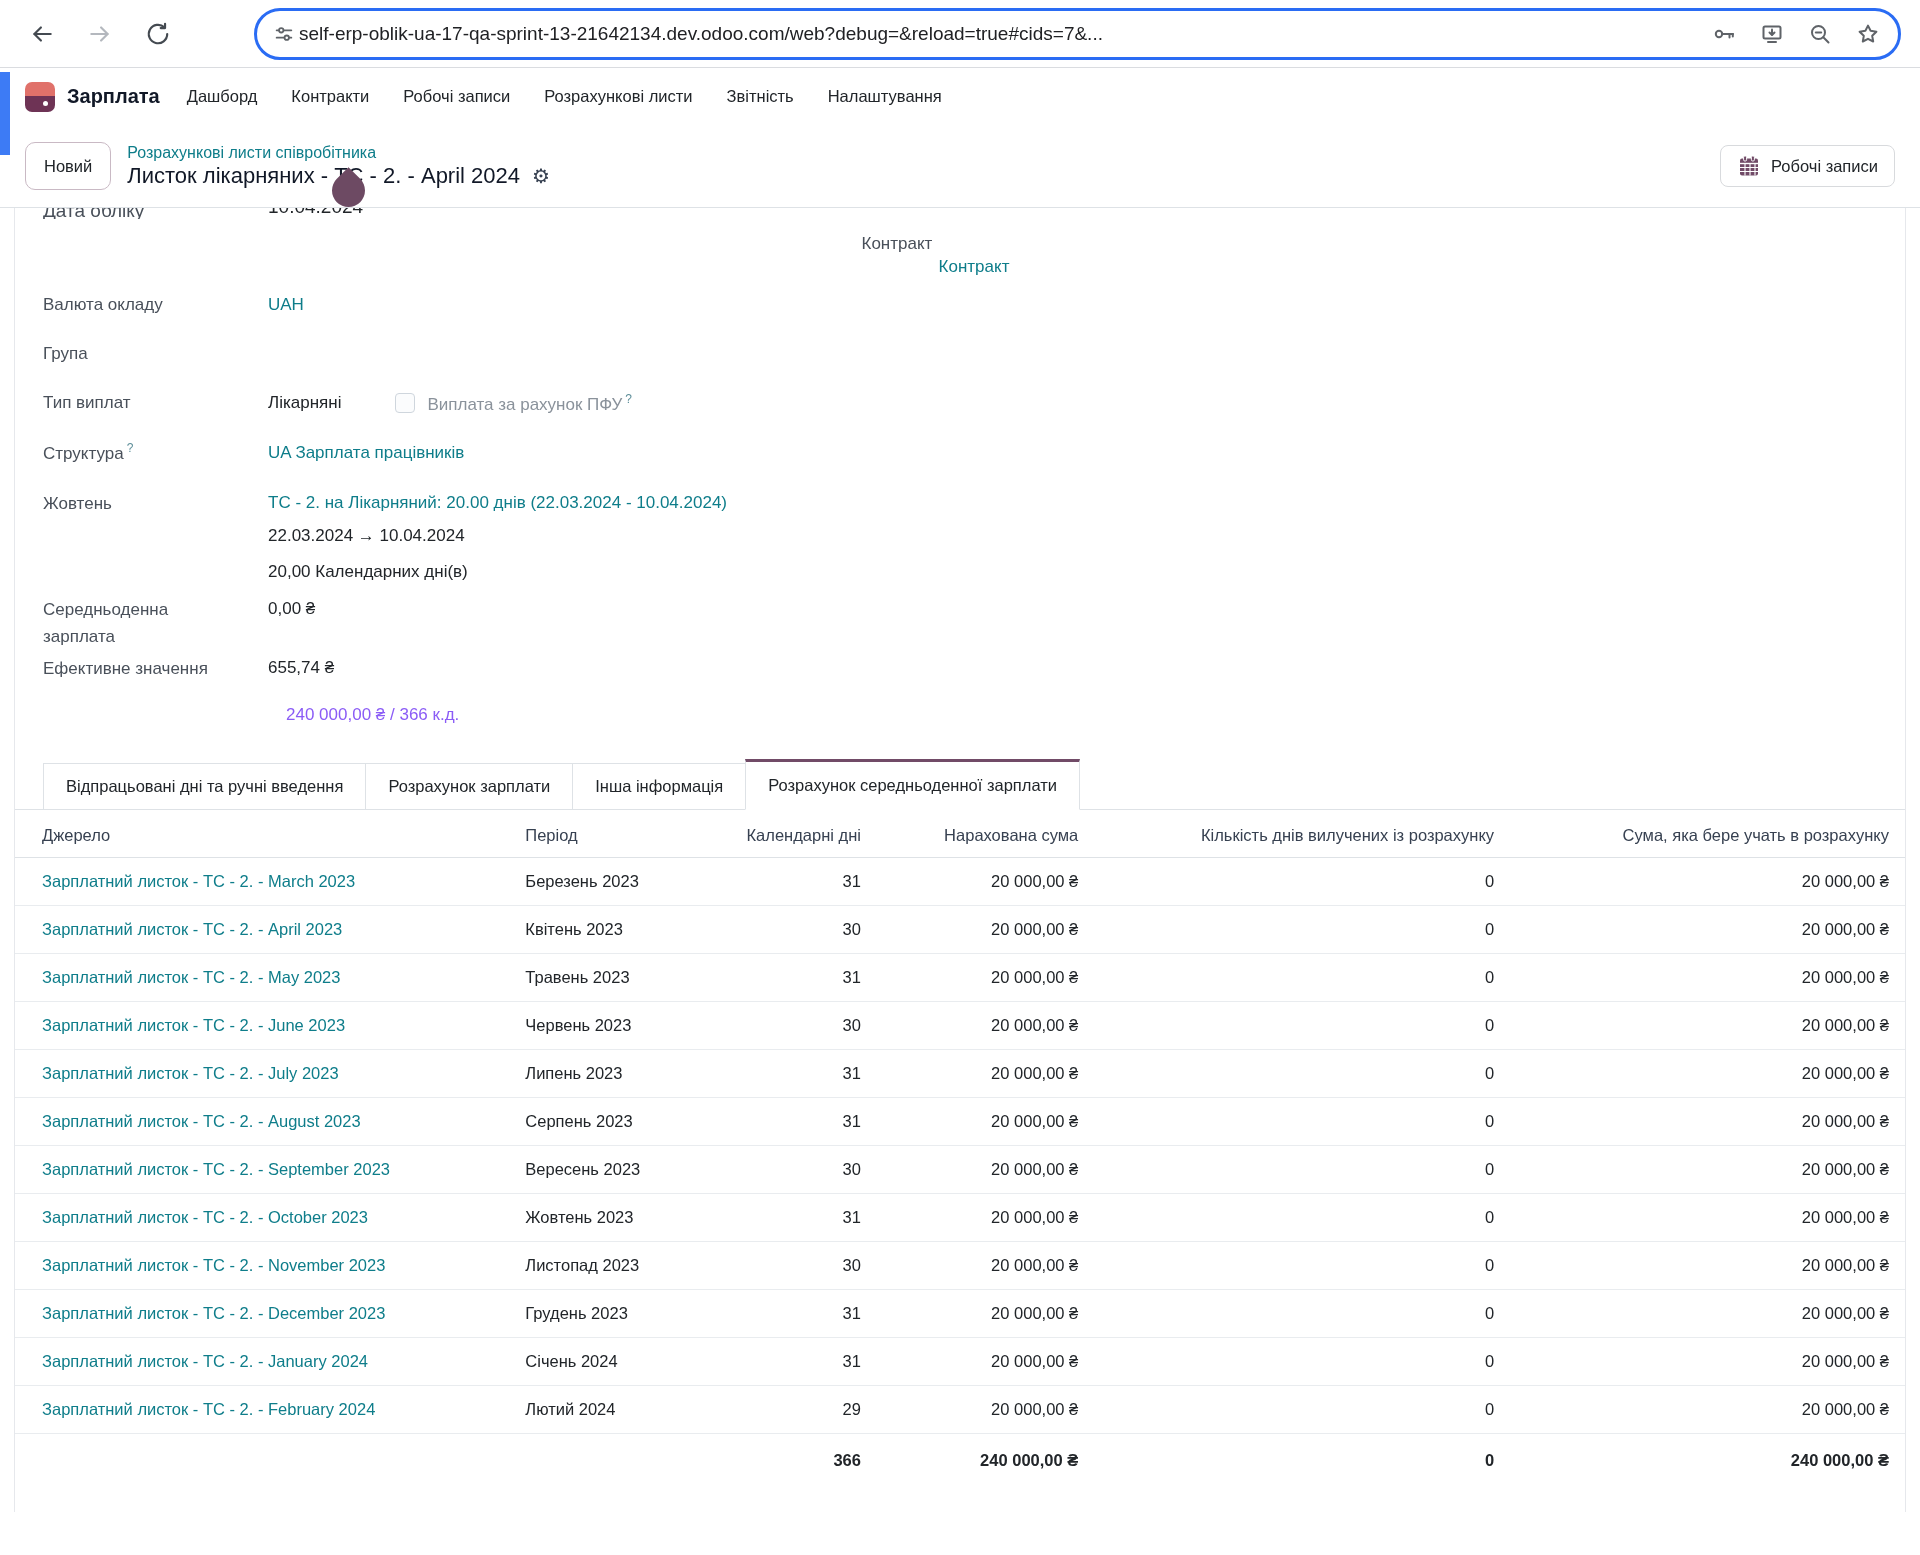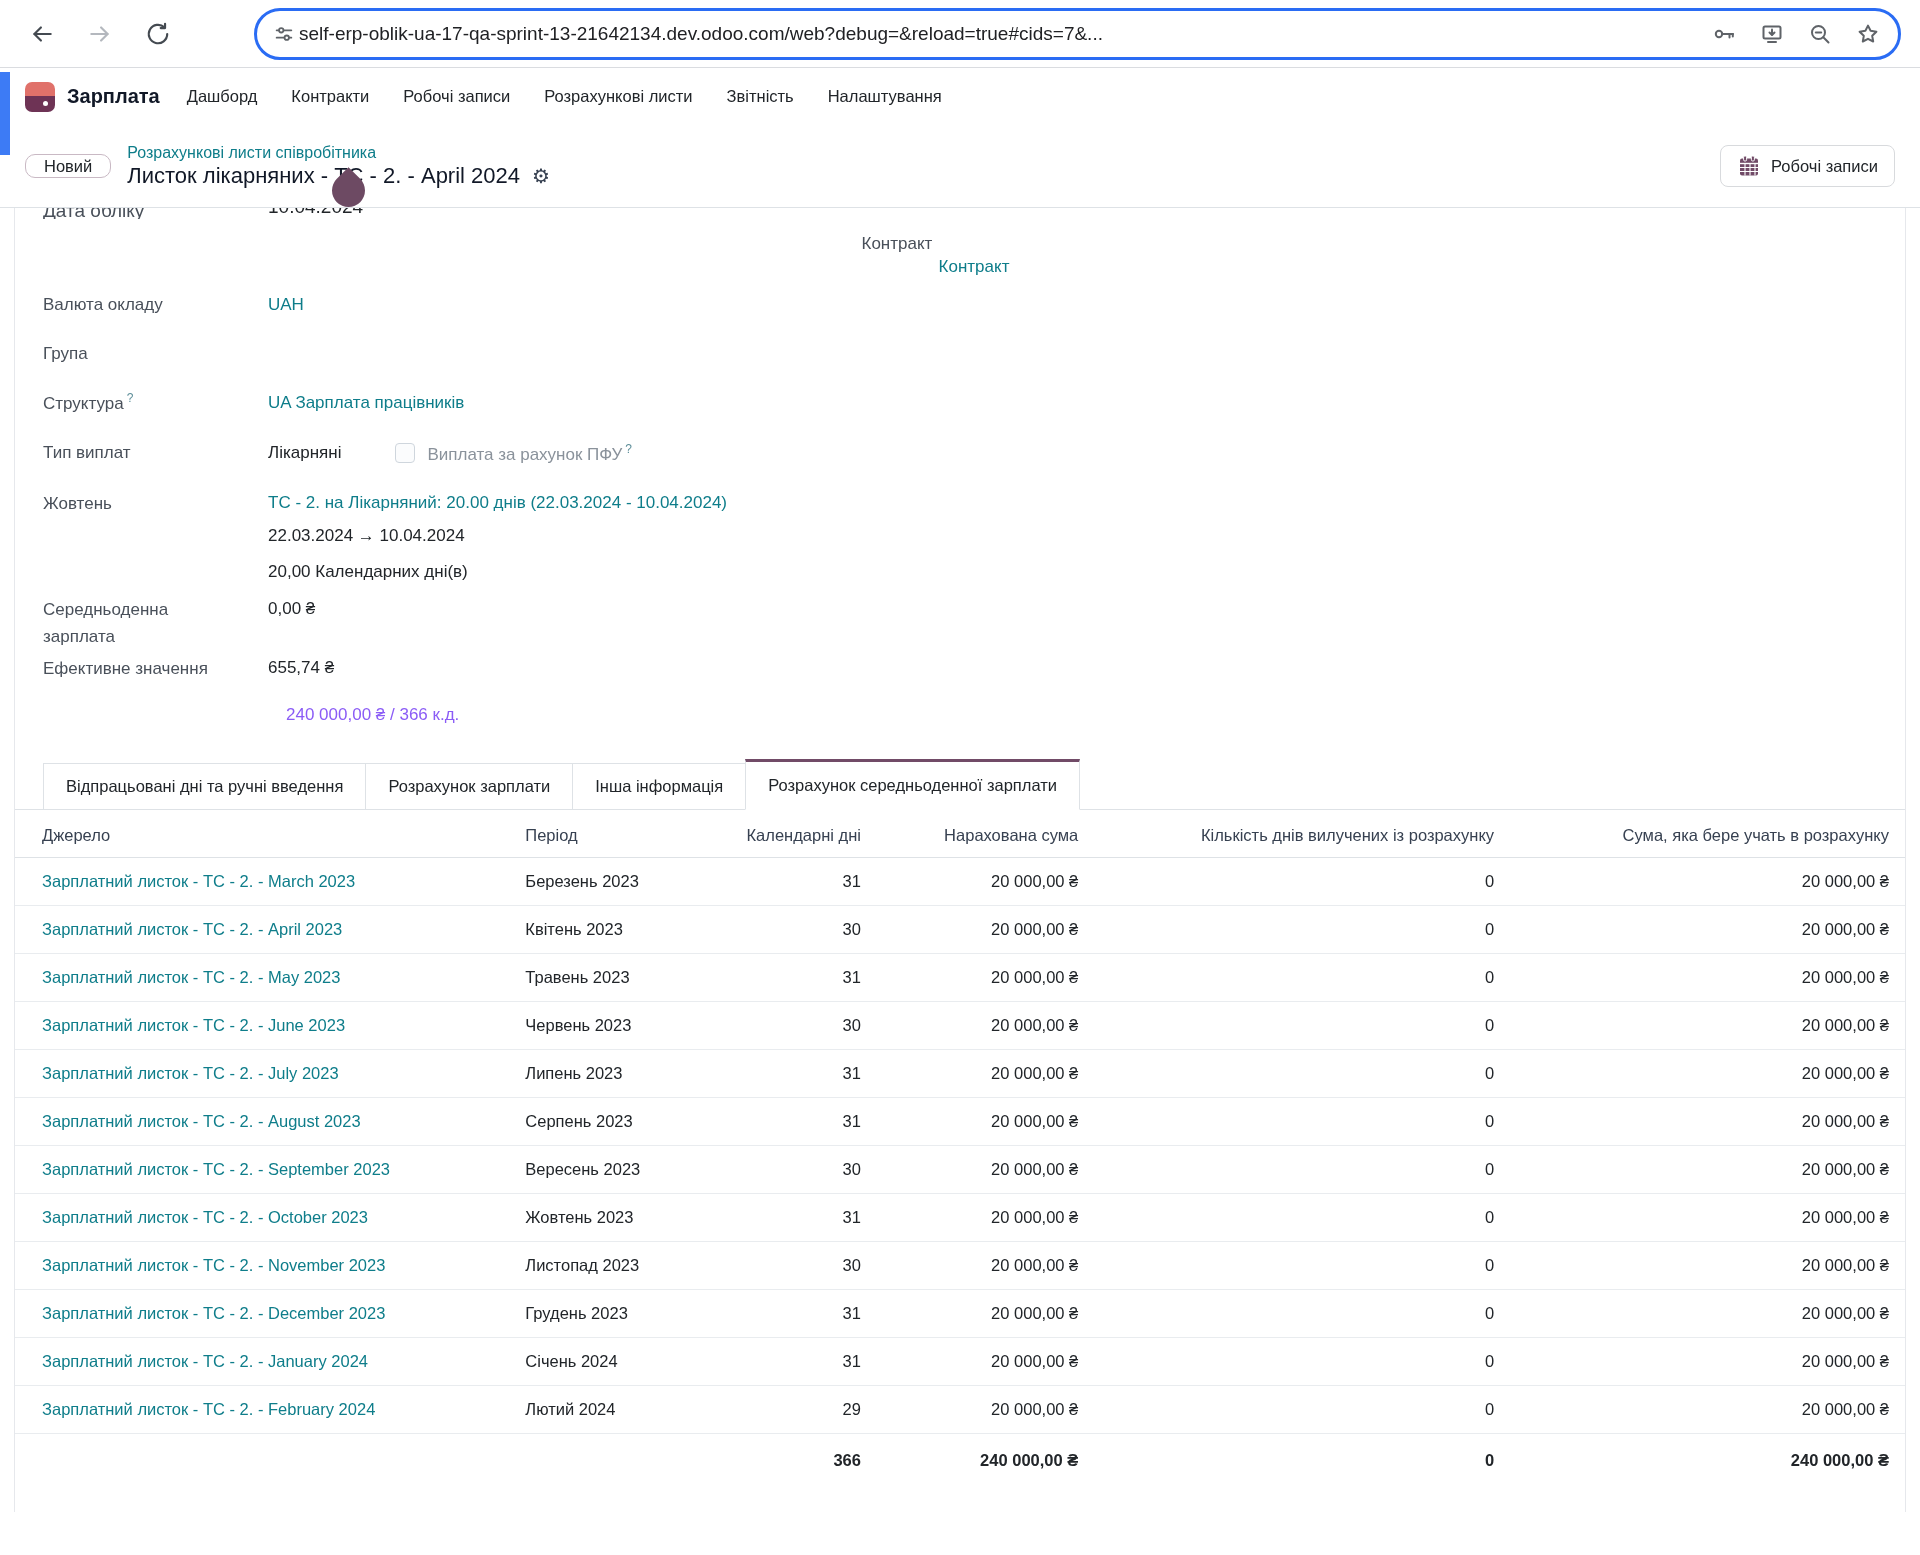--- a/index.html
+++ b/index.html
@@ -38,21 +38,21 @@
   .app-icon{width:30px; height:30px; border-radius:7px; flex:none; position:relative; cursor:pointer;
     background:linear-gradient(180deg,#e0716a 0 48%, #6e3355 48% 100%);}
   .app-icon::after{content:''; position:absolute; right:7px; bottom:6px; width:5px; height:5px;
     border-radius:50%; background:#fff;}
   .brand{font-size:20px; font-weight:700; color:#111827; margin:0 10px 0 12px; cursor:pointer;}
   .nav-item{font-size:16.5px; color:var(--text); padding:0 17px; text-decoration:none; cursor:pointer;}
 
   
   .control-panel{height:83px; display:flex; align-items:center; padding:0 25px;
     border-bottom:1px solid var(--border); background:#fff;}
-  .btn-new{height:24px; padding:0 18px; border:1px solid #c9b9c4; border-radius:10px; background:#fff;
+  .btn-new{height:48px; padding:0 18px; border:1px solid #c9b9c4; border-radius:10px; background:#fff;
     font-size:16.5px; color:var(--text); cursor:pointer; margin-right:16px; font-family:inherit;}
   .bc{display:flex; flex-direction:column; gap:1px;}
   .bc-link{color:var(--teal); font-size:16px; text-decoration:none; cursor:pointer;}
   .bc-title-row{display:flex; align-items:center;}
   .bc-title{font-size:22px; color:#111827;}
   .gear{margin-left:12px; font-size:20px; color:#374151; cursor:pointer; line-height:1;}
   .btn-we{margin-left:auto; height:42px; display:flex; gap:10px; align-items:center;
     border:1px solid #d8dadd; background:#fff; border-radius:8px; padding:0 16px;
     font-size:16.5px; color:var(--text); cursor:pointer; font-family:inherit;}
 
@@ -232,29 +232,29 @@
         <span class="flabel">Валюта окладу</span>
         <a class="tlink">UAH</a>
       </div>
 
       <div class="frow tall">
         <span class="flabel">Група</span>
         <span class="fval"></span>
       </div>
 
       <div class="frow">
-        <span class="flabel"><span>Структура</span><span class="help">?</span></span>
-        <a class="tlink">UA Зарплата працівників</a>
-      </div>
-
-      <div class="frow">
         <span class="flabel">Тип виплат</span>
         <span class="fval">Лікарняні</span>
         <span class="chk"></span>
         <span class="chk-label"><span>Виплата за рахунок ПФУ</span><span class="help">?</span></span>
+      </div>
+
+      <div class="frow">
+        <span class="flabel"><span>Структура</span><span class="help">?</span></span>
+        <a class="tlink">UA Зарплата працівників</a>
       </div>
 
       <div class="frow start">
         <span class="flabel" style="padding-top:12px;">Жовтень</span>
         <div class="stack">
           <div class="first"><a class="tlink">ТС - 2. на Лікарняний: 20.00 днів (22.03.2024 - 10.04.2024)</a></div>
           <div class="fval">22.03.2024 → 10.04.2024</div>
           <div class="fval">20,00 Календарних дні(в)</div>
         </div>
       </div>

